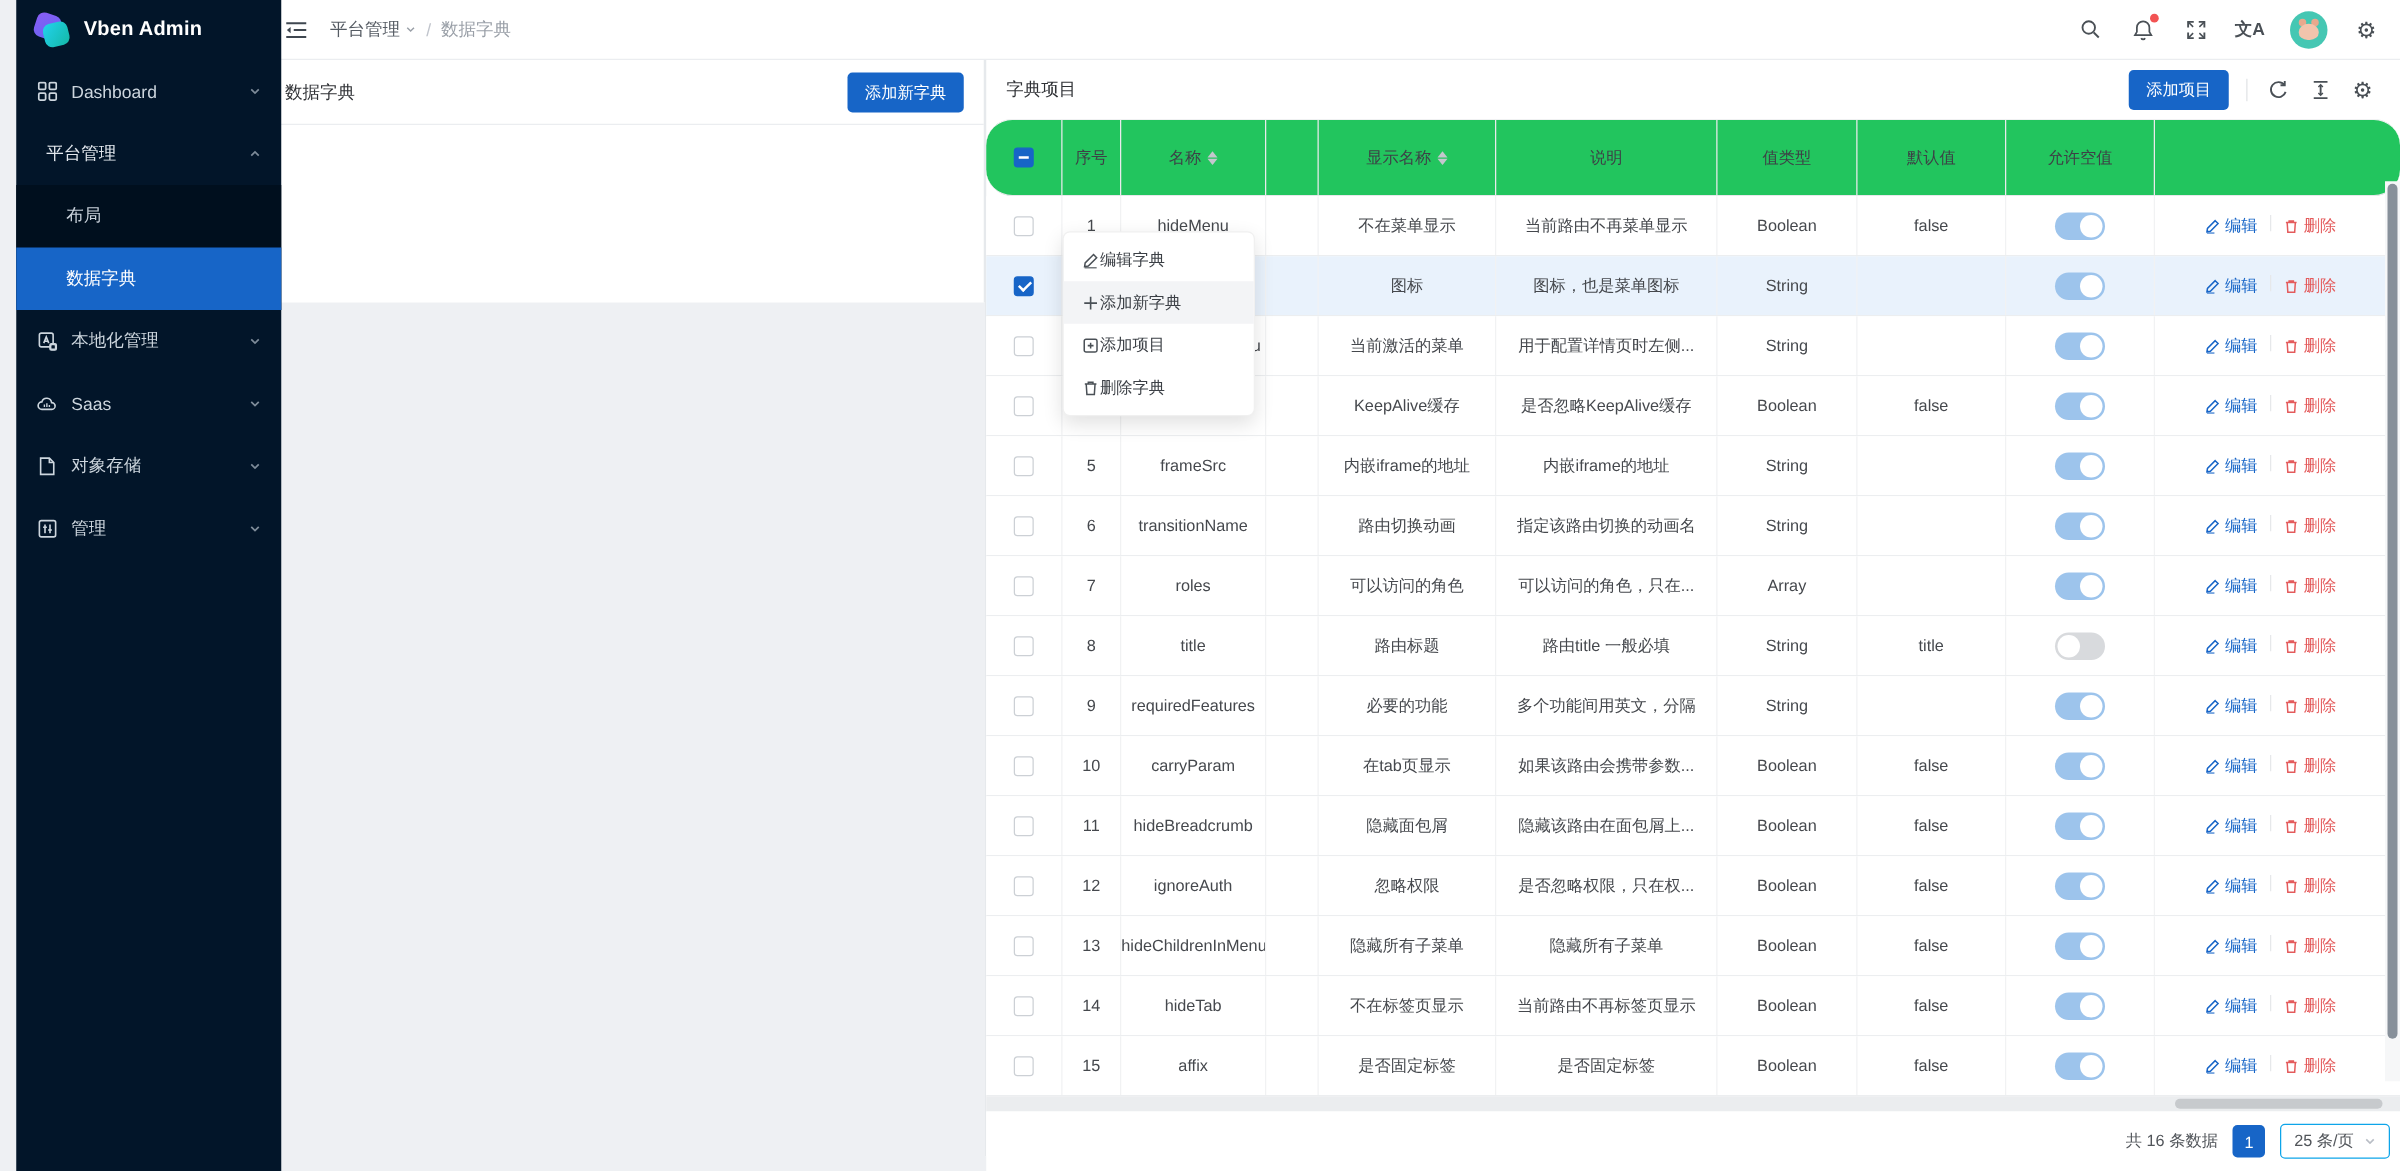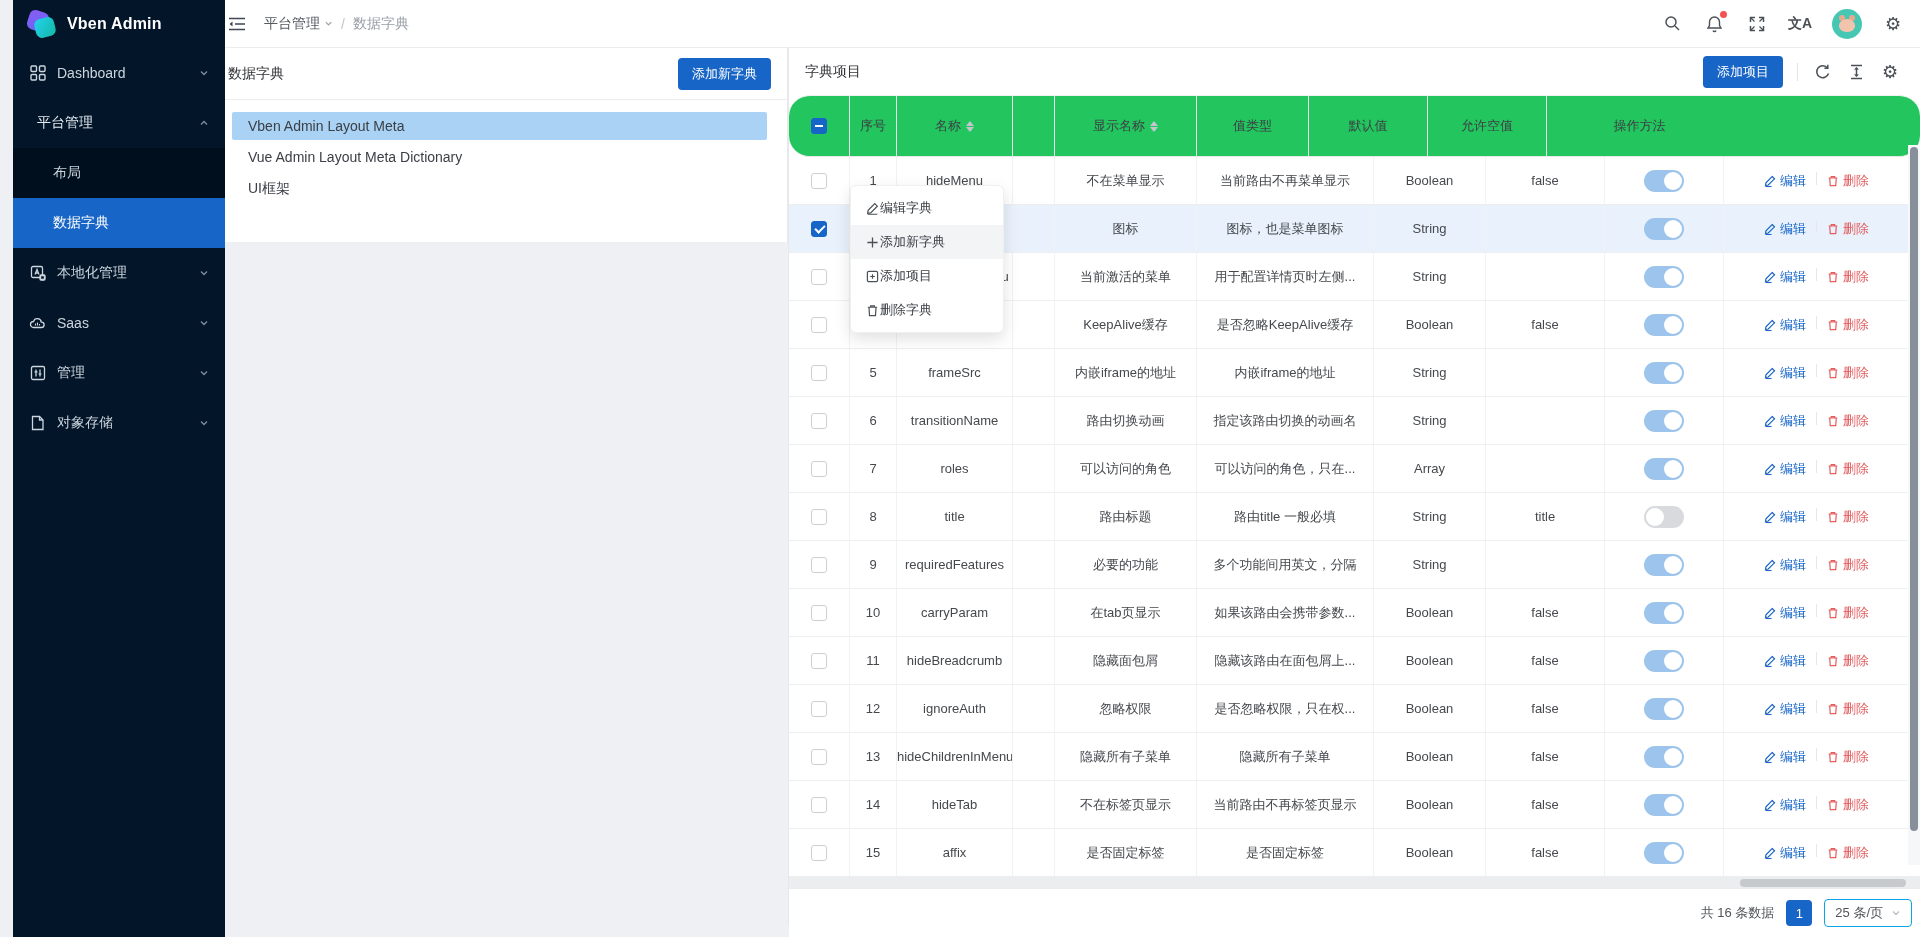--- a/index.html
+++ b/index.html
@@ -181,41 +181,41 @@
         </span>
         <span class="lbl">Saas</span>
         <span class="caret">
             <svg width="10" height="10" viewBox="0 0 10 10" fill="none" stroke="#7e8b99" stroke-width="1.4">
               <polyline points="2,3.5 5,6.5 8,3.5"></polyline>
             </svg>
           </span>
       </div>
       <div class="mi">
         <span class="micon">
+          <svg width="15" height="16" viewBox="0 0 15 16" fill="none" stroke="#cdd6de" stroke-width="1.3">
+              <path d="M2.5 1.5 h7 l3.5 3.5 v9.5 h-10.5 z"></path>
+              <path d="M9.5 1.5 v3.5 h3.5"></path>
+            </svg>
+        </span>
+        <span class="lbl">对象存储</span>
+        <span class="caret">
+            <svg width="10" height="10" viewBox="0 0 10 10" fill="none" stroke="#7e8b99" stroke-width="1.4">
+              <polyline points="2,3.5 5,6.5 8,3.5"></polyline>
+            </svg>
+          </span>
+      </div>
+      <div class="mi">
+        <span class="micon">
           <svg width="16" height="16" viewBox="0 0 16 16" fill="none" stroke="#cdd6de" stroke-width="1.3">
               <rect x="1.5" y="1.5" width="13" height="13" rx="1.5"></rect>
               <path d="M6 4.5 v7 M10 4.5 v7"></path>
               <path d="M4.5 6.8 h3 M8.5 9 h3" stroke-width="1.2"></path>
             </svg>
         </span>
         <span class="lbl">管理</span>
-        <span class="caret">
-            <svg width="10" height="10" viewBox="0 0 10 10" fill="none" stroke="#7e8b99" stroke-width="1.4">
-              <polyline points="2,3.5 5,6.5 8,3.5"></polyline>
-            </svg>
-          </span>
-      </div>
-      <div class="mi">
-        <span class="micon">
-          <svg width="15" height="16" viewBox="0 0 15 16" fill="none" stroke="#cdd6de" stroke-width="1.3">
-              <path d="M2.5 1.5 h7 l3.5 3.5 v9.5 h-10.5 z"></path>
-              <path d="M9.5 1.5 v3.5 h3.5"></path>
-            </svg>
-        </span>
-        <span class="lbl">对象存储</span>
         <span class="caret">
             <svg width="10" height="10" viewBox="0 0 10 10" fill="none" stroke="#7e8b99" stroke-width="1.4">
               <polyline points="2,3.5 5,6.5 8,3.5"></polyline>
             </svg>
           </span>
       </div>
     </nav>
   </aside>
 
   <header class="tophdr">
@@ -264,25 +264,20 @@
       <span class="hicon gear-glyph">⚙</span>
     </div>
   </header>
 
   <div class="page">
 
     <section class="left-card">
       <div class="lc-hdr">
         <span class="lc-title">数据字典</span>
         <button class="btn-primary">添加新字典</button>
-      </div>
-      <div class="dict-list">
-        <div class="dict-item sel">Vben Admin Layout Meta</div>
-        <div class="dict-item">Vue Admin Layout Meta Dictionary</div>
-        <div class="dict-item">UI框架</div>
       </div>
     </section>
 
     <section class="right-card">
       <div class="rc-hdr">
         <span class="rc-title">字典项目</span>
         <div class="rc-tools">
           <button class="btn-primary" style="margin-left:0;">添加项目</button>
           <span class="tool-sep"></span>
           <span class="ticon">
@@ -314,24 +309,24 @@
             </span>
         </div>
         <div class="th c-gap"></div>
         <div class="th c-disp">
           <span>显示名称</span>
           <span class="sort">
               <i class="up"></i>
               <i class="dn"></i>
             </span>
         </div>
+        <div class="th c-desc">说明</div>
         <div class="th c-type">值类型</div>
         <div class="th c-def">默认值</div>
         <div class="th c-allow">允许空值</div>
-        <div class="th c-ops">操作方法</div>
       </div>
 
       <div class="tbody" id="tbody">
   <div class="trow">
     <div class="td c-check">
               <span class="cb"></span>
             </div>
     <div class="td txt c-no">1</div>
     <div class="td txt c-name">hideMenu</div>
     <div class="td c-gap"></div>

